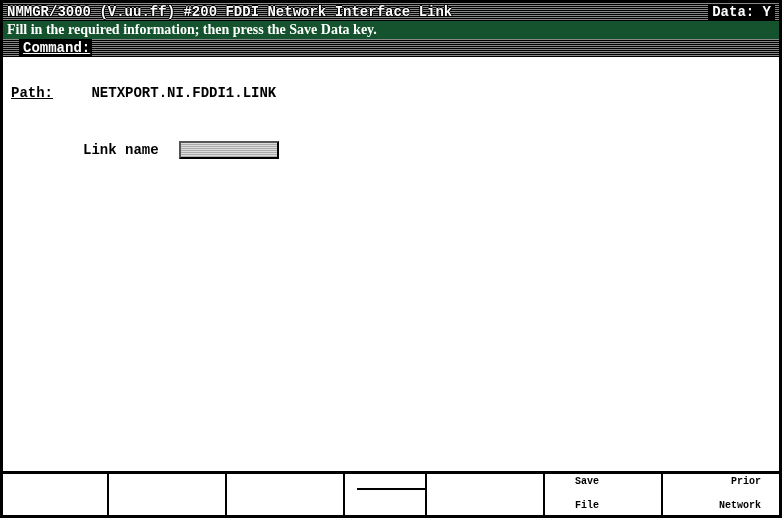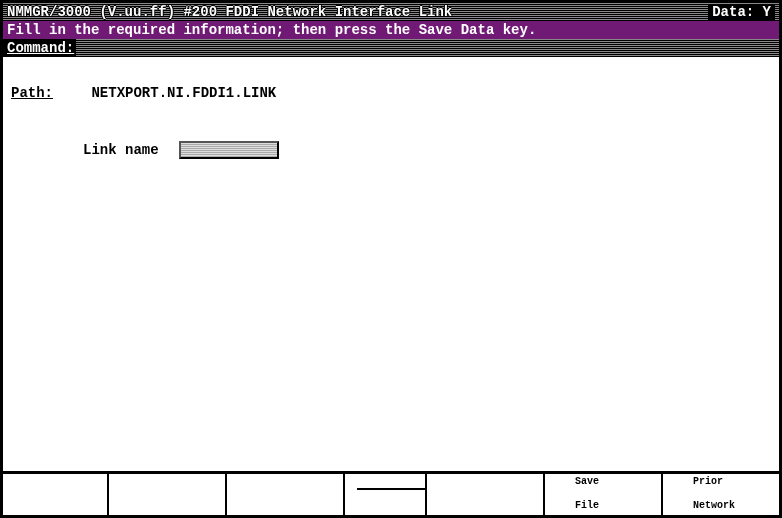--- a/index.html
+++ b/index.html
@@ -22,34 +22,36 @@
   }
   .header-title {
     background: transparent;
     text-shadow: 1px 0 #000, -1px 0 #000, 0 1px #000, 0 -1px #000;
   }
   .header-data {
     background: #000;
     padding: 0 4px;
   }
   .instruction-bar {
-    background: #701a75;
+    background: #14532d;
     color: #fff;
     padding: 1px 4px;
+    font-family: Liberation Serif, serif;
   }
   .command-bar {
     display: flex;
     background: repeating-linear-gradient(0deg, #000, #000 1px, #888 1px, #888 2px);
     height: 18px;
   }
   .command-label {
     background: #000;
     color: #fff;
     padding: 1px 2px 0 4px;
     text-decoration: underline;
+    margin-left: 16px;
   }
   .command-input-area {
     flex: 1;
   }
   .main {
     padding: 28px 8px 4px 8px;
     background: #fff;
     color: #000;
     height: 410px;
     position: relative;
@@ -80,21 +82,21 @@
     flex: 1;
     border-right: 2px solid #000;
     display: flex;
     flex-direction: column;
     justify-content: flex-start;
     padding: 2px 18px;
     font-weight: bold;
     font-size: 10px;
     line-height: 1.2;
   }
-  .fkey:last-child { border-right: none; }
+  .fkey:last-child { border-right: none; align-items: flex-end; }
   .fkey-split {
     flex: 1;
     border-right: 2px solid #000;
     display: flex;
     flex-direction: column;
   }
   .fkey-split .half { flex: 1; }
   .fkey-split .half:first-child { border-bottom: 2px solid #000; }
 </style>
 </head>

